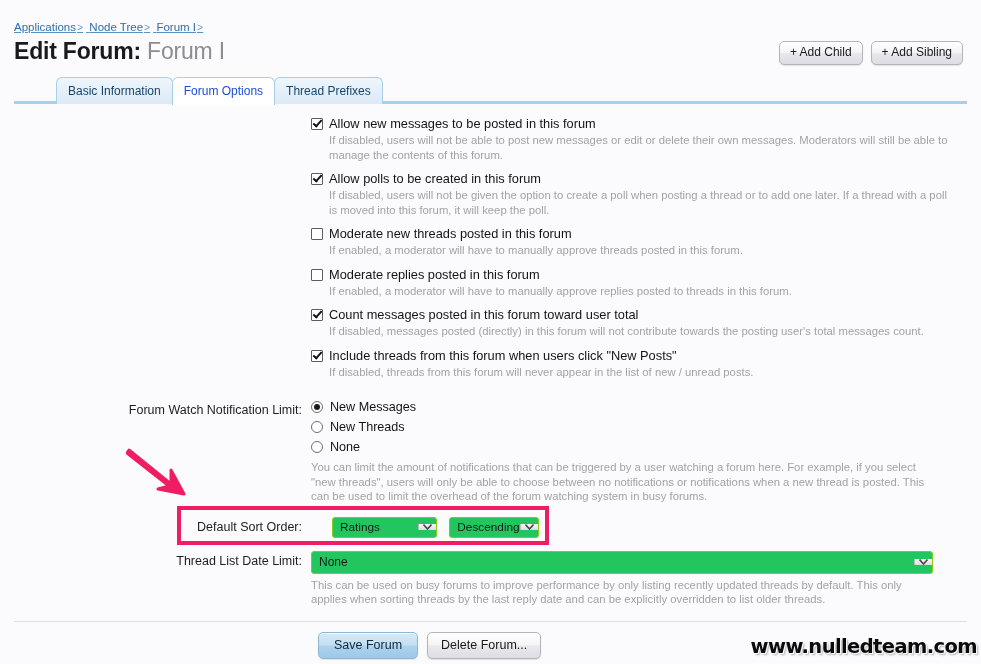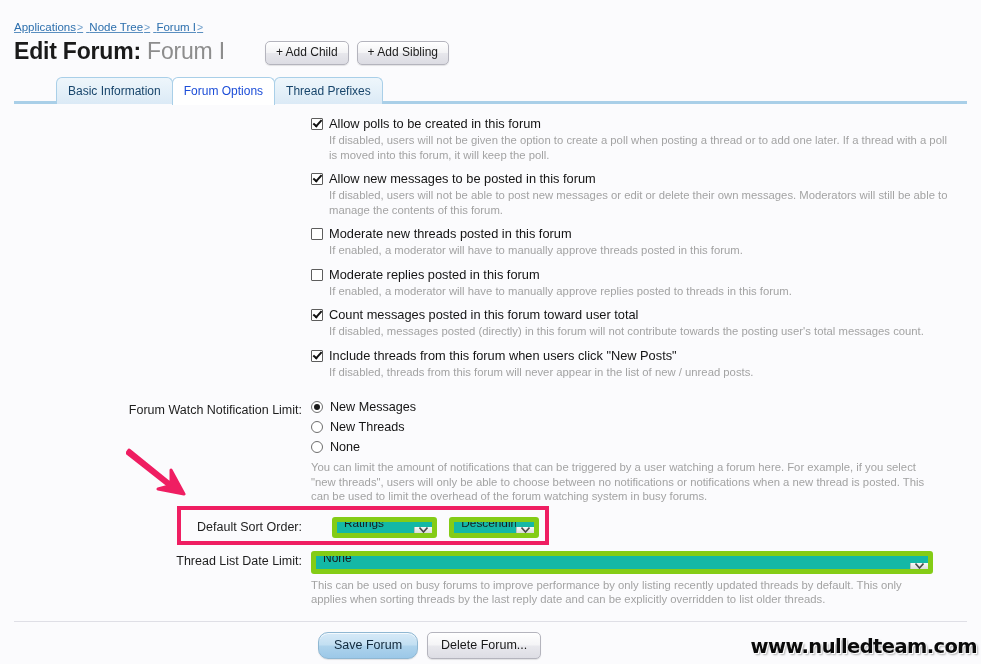--- a/index.html
+++ b/index.html
@@ -33,23 +33,23 @@
   .breadcrumb .sep {
     color: #6f9fcb;
     margin: 0 3px 0 1px;
     font-size: 10.5px;
   }
 
   
   .title-row {
     display: flex;
     align-items: flex-start;
+    justify-content: space-between;
     padding: 2px 14px 0 14px;
     position: relative;
-    gap: 40px;
   }
   h1.page-title {
     margin: 0;
     font-size: 23px;
     font-weight: bold;
     color: #1a1a1a;
     letter-spacing: -0.2px;
     line-height: 30px;
     white-space: nowrap;
   }
@@ -228,24 +228,24 @@
     background: #1b1b1b;
   }
   .radio-label {
     font-size: 12.6px;
     color: #141414;
   }
 
   
   .sel {
     display: inline-flex;
-    align-items: flex-end;
-    border: 5px solid #84cc16;
+    align-items: center;
+    border: 1px solid #84cc16;
     border-radius: 3px;
-    background: #14b8a6;
+    background: #22c55e;
     height: 21px;
     box-sizing: border-box;
     vertical-align: middle;
     cursor: pointer;
     overflow: hidden;
   }
   .sel .sel-text {
     padding: 0 8px 0 7px;
     font-size: 11.8px;
     color: #1a1a1a;
@@ -301,21 +301,21 @@
     padding-top: 10px;
     display: flex;
     gap: 9px;
     padding-left: 304px;
   }
   .btn-primary {
     background: linear-gradient(to bottom, #d7eaf8 0%, #c2dff2 48%, #aed3ec 52%, #9cc8e8 100%);
     border: 1px solid #8fb7d2;
     font-size: 12.5px;
     padding: 5px 15px 6px 15px;
-    border-radius: 10px;
+    border-radius: 5px;
     color: #10283b;
     box-shadow: 0 1px 1px rgba(0,0,0,0.10), inset 0 1px 0 rgba(255,255,255,0.7);
     cursor: pointer;
     font-family: "Liberation Sans", sans-serif;
   }
   .btn-secondary {
     background: linear-gradient(to bottom, #ffffff 0%, #f4f4f6 48%, #e8e8ed 52%, #dddde4 100%);
     border: 1px solid #b4b4bd;
     font-size: 12.5px;
     padding: 5px 13px 6px 13px;
@@ -372,31 +372,31 @@
 
 <div class="form-body">
 
   <div class="row">
     <div class="row-label"></div>
     <div class="row-ctrl">
 
       <div class="check-block">
         <div class="check-line">
           <span class="cbx checked"></span>
+          <span class="check-label">Allow new messages to be posted in this forum</span>
+        </div>
+        <div class="hint">If disabled, users will not be able to post new messages or edit or delete their own messages. Moderators will still be able to manage the contents of this forum.</div>
+      </div>
+
+      <div class="check-block">
+        <div class="check-line">
+          <span class="cbx checked"></span>
           <span class="check-label">Allow polls to be created in this forum</span>
         </div>
         <div class="hint">If disabled, users will not be given the option to create a poll when posting a thread or to add one later. If a thread with a poll is moved into this forum, it will keep the poll.</div>
-      </div>
-
-      <div class="check-block">
-        <div class="check-line">
-          <span class="cbx checked"></span>
-          <span class="check-label">Allow new messages to be posted in this forum</span>
-        </div>
-        <div class="hint">If disabled, users will not be able to post new messages or edit or delete their own messages. Moderators will still be able to manage the contents of this forum.</div>
       </div>
 
       <div class="check-block">
         <div class="check-line">
           <span class="cbx"></span>
           <span class="check-label">Moderate new threads posted in this forum</span>
         </div>
         <div class="hint">If enabled, a moderator will have to manually approve threads posted in this forum.</div>
       </div>
 

